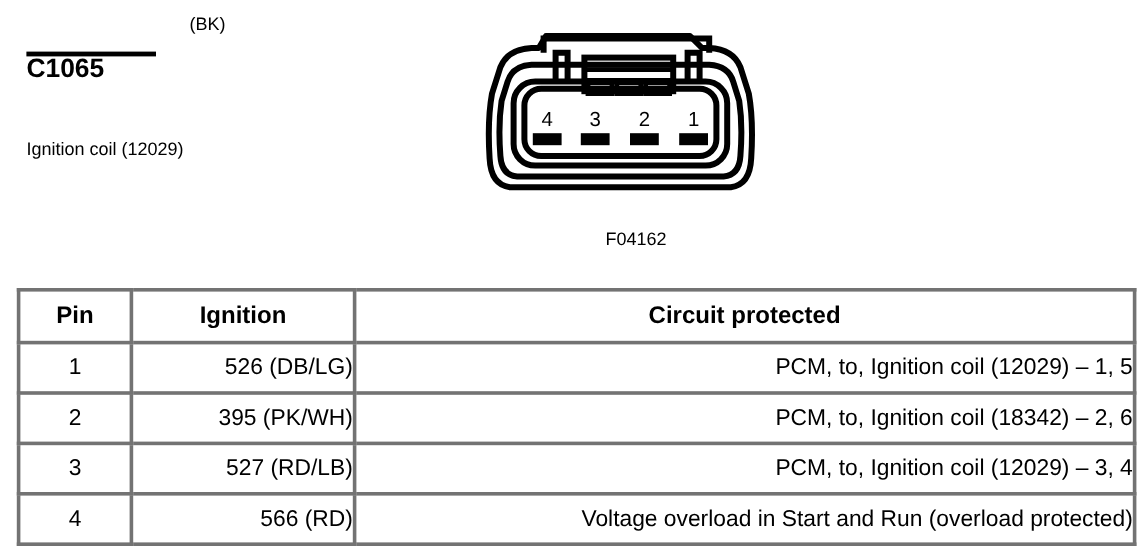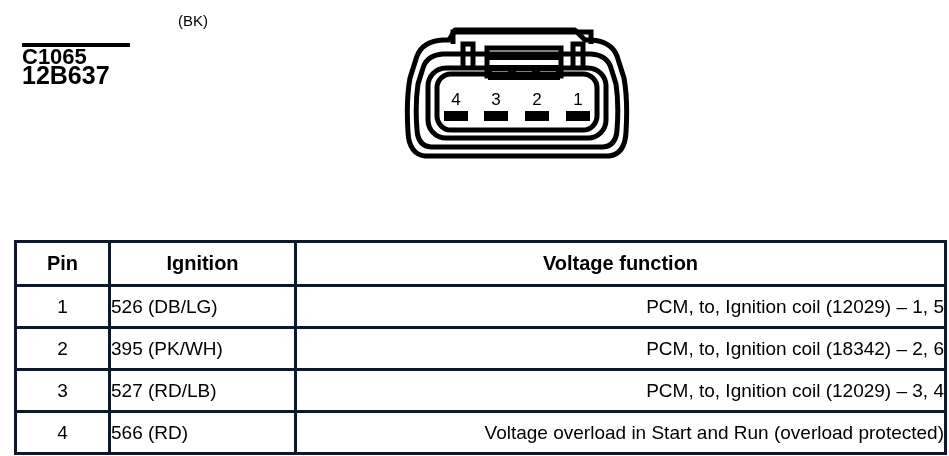--- a/index.html
+++ b/index.html
@@ -37,21 +37,20 @@
     line-height: 38px;
     margin-top: 32px;
   }
   #connector-color-code {
     position: absolute;
     left: 138px;
     top: 6px;
     font-size: 15px;
     font-weight: normal;
     line-height: 18px;
-    margin-left: 20px;
   }
   #id-underline {
     position: absolute;
     left: 2px;
     top: 37px;
     width: 108px;
     height: 4px;
     background: #000000;
   }
   #part-number {
@@ -95,47 +94,47 @@
   
   #pinout-table {
     position: absolute;
     left: 14px;
     top: 240px;
     width: 921px;
     border-collapse: collapse;
     table-layout: fixed;
   }
   #pinout-table td, #pinout-table th {
-    border: 3px solid #0f172a;
+    border: 3px solid #737373;
     padding: 0;
     height: 39px;
     font-size: 19px;
     font-weight: normal;
     vertical-align: middle;
   }
   #pinout-table thead th {
     font-size: 20px;
     font-weight: bold;
     text-align: center;
     height: 41px;
   }
   .col-pin    { width: 91px;  text-align: center; }
-  .col-circuit{ width: 183px; text-align: left; }
+  .col-circuit{ width: 183px; text-align: right; }
   .col-func   { width: 647px; text-align: right; padding-left: 14px; }
 </style>
 </head>
 <body>
 
 <div id="header-block">
   <div id="connector-id-row">
     <span id="connector-id">C1065</span>
     <span id="connector-color-code">(BK)</span>
     <span id="id-underline"></span>
   </div>
-  <div id="part-number">12B637</div>
+  <div id="component-name">Ignition coil (12029)</div>
 </div>
 
 <div id="connector-figure">
   <svg id="connector-svg" width="270" height="180" viewBox="0 0 270 180">
 
     <path d="M 60 22
              L 180 22
              L 190 32
              L 196 32
              Q 216 33 222 48
@@ -183,28 +182,29 @@
     <text x="101" y="97" font-family="Liberation Sans, sans-serif" font-size="17" text-anchor="middle" fill="#000000">3</text>
     <text x="142" y="97" font-family="Liberation Sans, sans-serif" font-size="17" text-anchor="middle" fill="#000000">2</text>
     <text x="183" y="97" font-family="Liberation Sans, sans-serif" font-size="17" text-anchor="middle" fill="#000000">1</text>
 
     <rect x="49" y="103" width="24" height="10" fill="#000000"></rect>
     <rect x="89" y="103" width="24" height="10" fill="#000000"></rect>
     <rect x="130" y="103" width="24" height="10" fill="#000000"></rect>
     <rect x="171" y="103" width="24" height="10" fill="#000000"></rect>
   </svg>
 
+  <div id="connector-ref">F04162</div>
 </div>
 
 <table id="pinout-table">
   <thead>
     <tr>
       <th class="col-pin">Pin</th>
       <th class="col-circuit">Ignition</th>
-      <th class="col-func" style="text-align:center; padding-left:0;">Voltage function</th>
+      <th class="col-func" style="text-align:center; padding-left:0;">Circuit protected</th>
     </tr>
   </thead>
   <tbody>
     <tr>
       <td class="col-pin">1</td>
       <td class="col-circuit">526 (DB/LG)</td>
       <td class="col-func">PCM, to, Ignition coil (12029) – 1, 5</td>
     </tr>
     <tr>
       <td class="col-pin">2</td>

